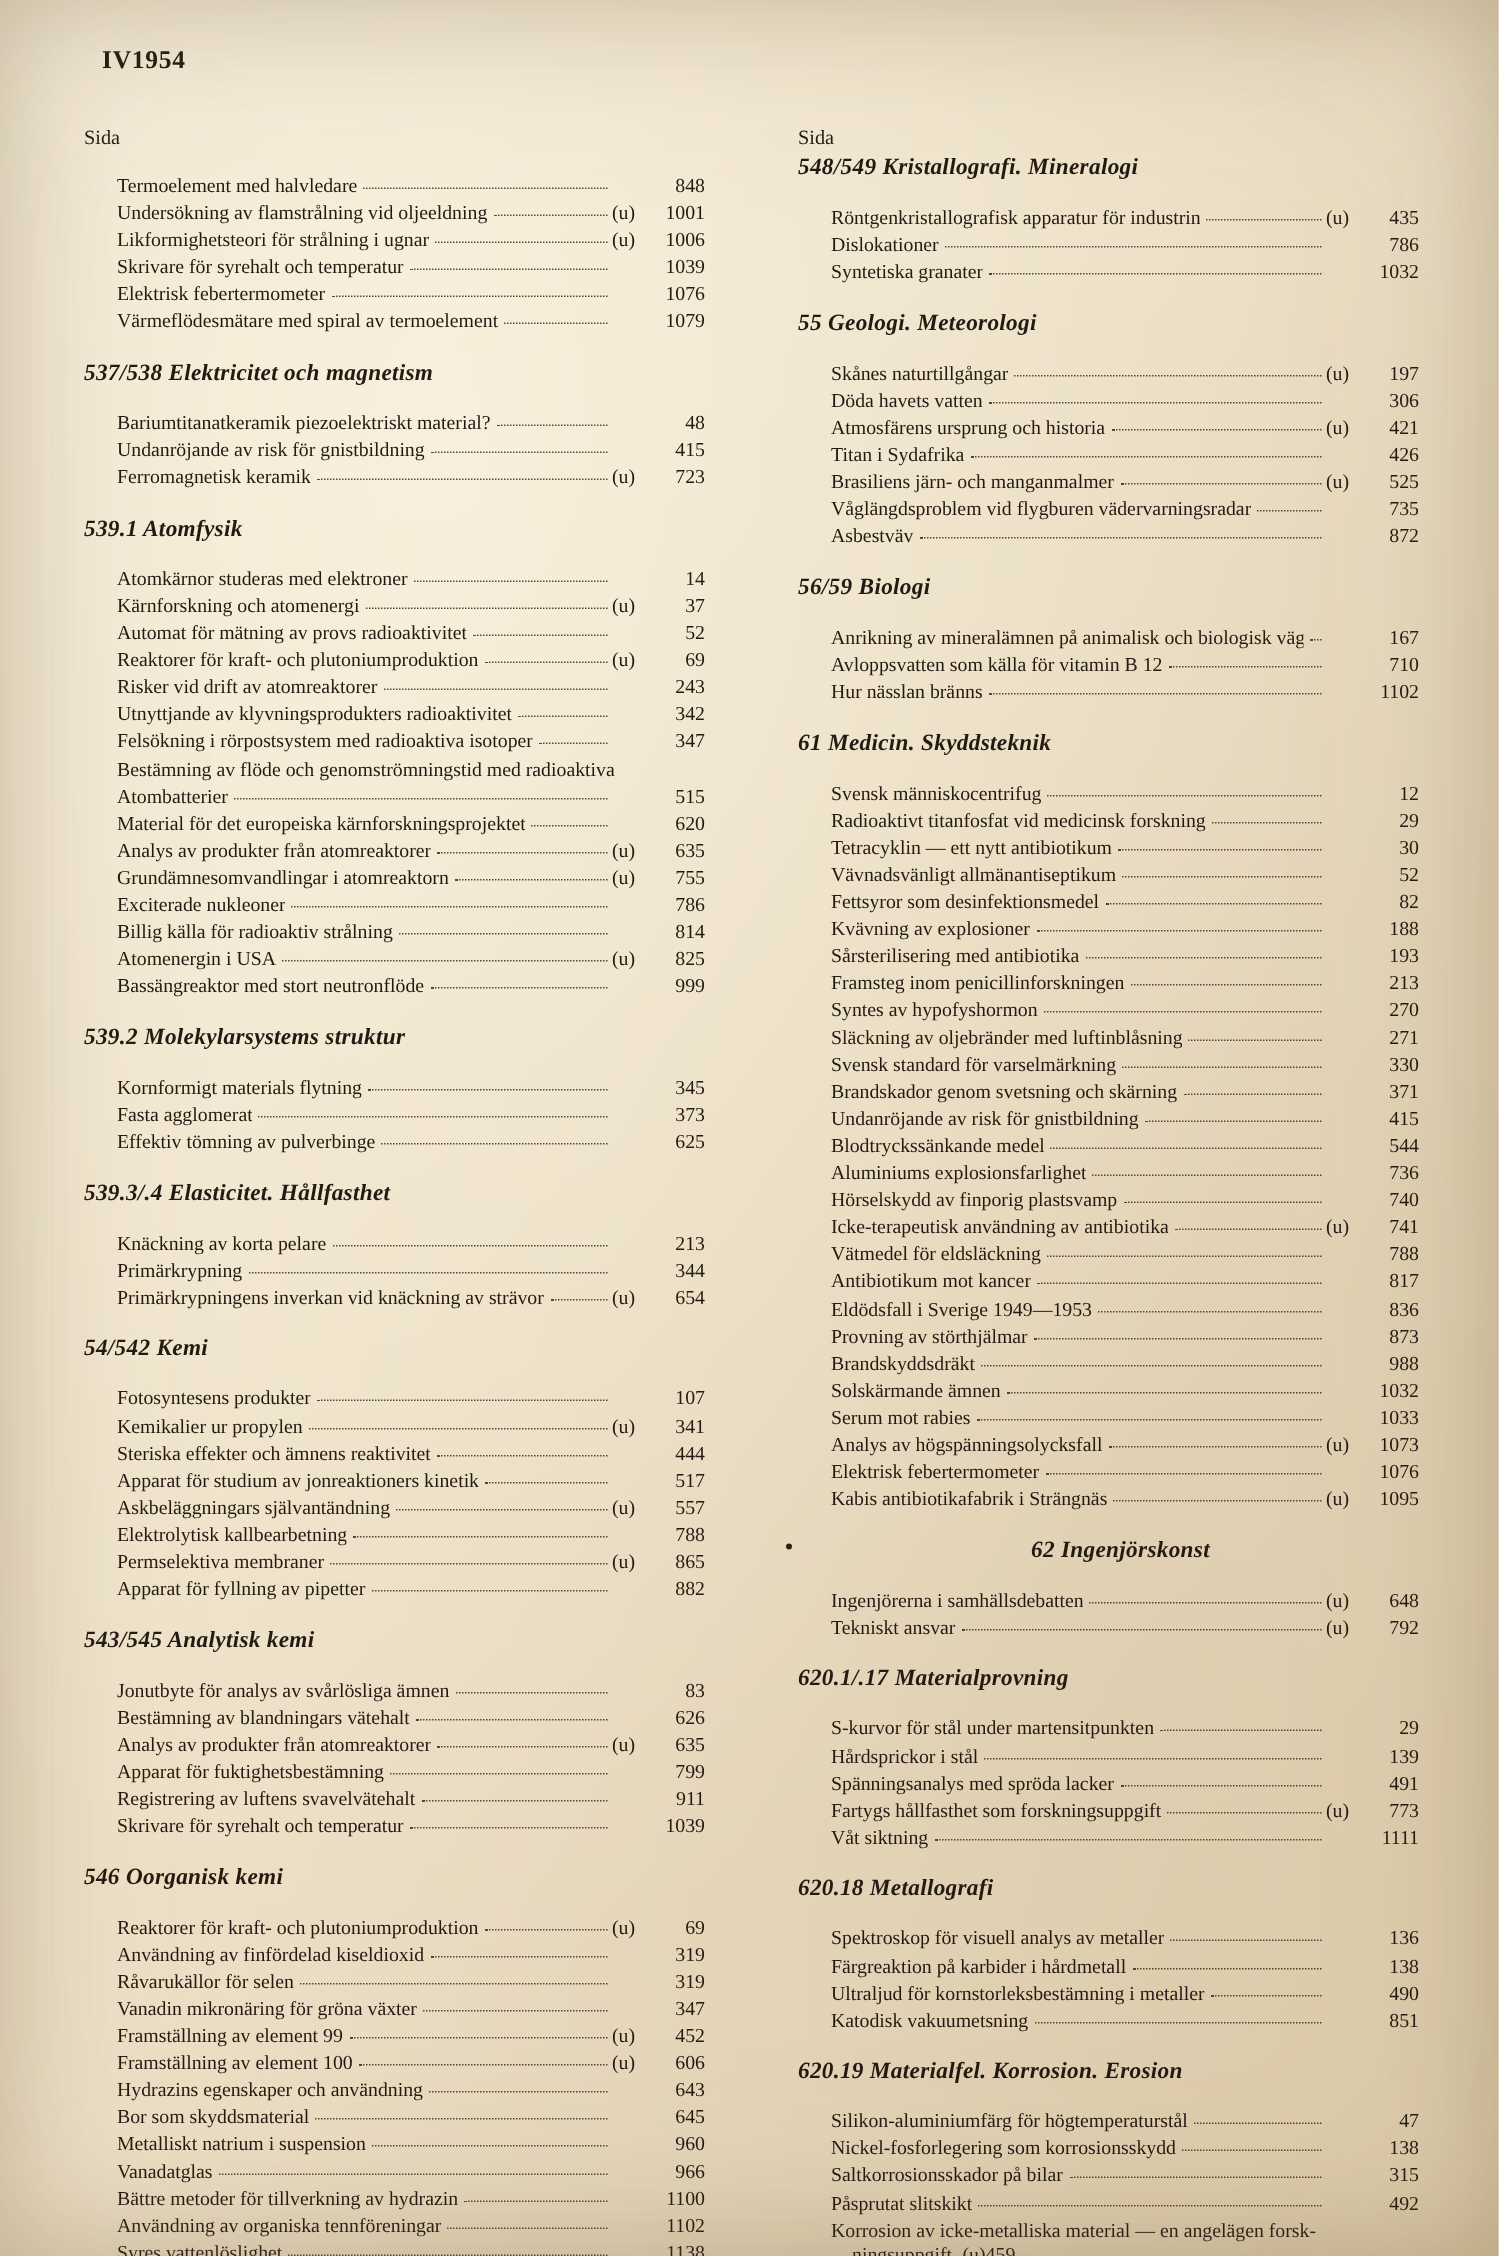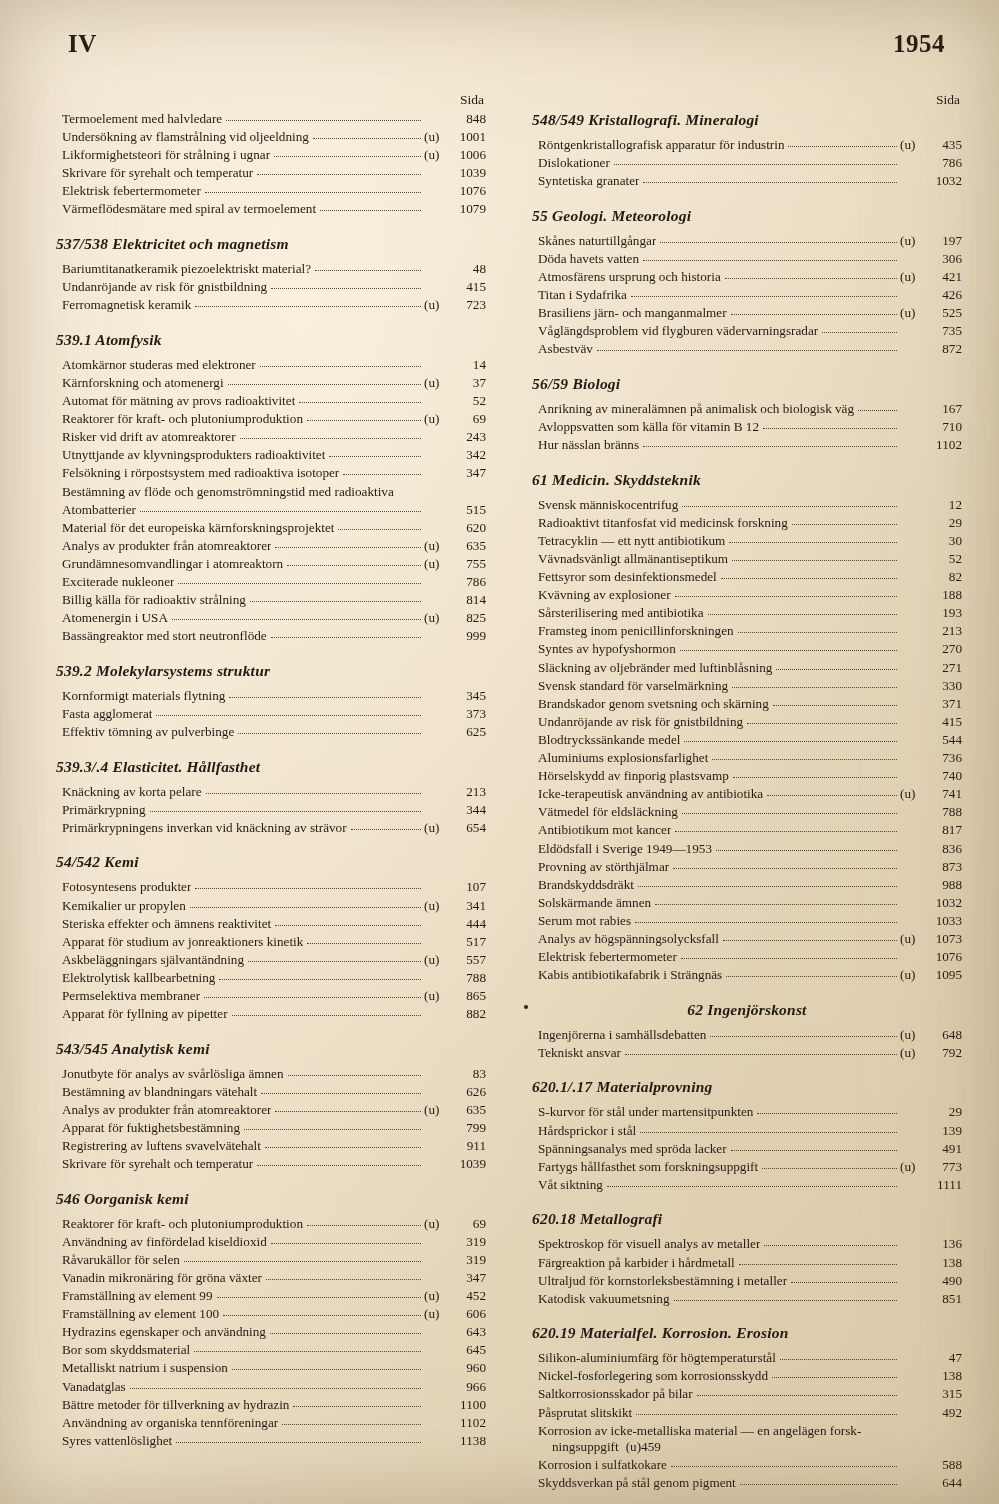--- a/index.html
+++ b/index.html
@@ -31,57 +31,57 @@
     pointer-events: none;
   }
   .page {
     position: absolute;
     inset: 0;
     padding: 30px 44px 24px 56px;
     box-sizing: border-box;
   }
   .header {
     display: flex;
-    justify-content: space-between;
+    justify-content: flex-start;
     align-items: baseline;
-    font-size: 25px;
+    font-size: 17px;
     font-weight: bold;
     letter-spacing: 0.5px;
     margin-bottom: 34px;
   }
   .header .folio-left { padding-left: 12px; }
   .header .folio-right { padding-right: 10px; }
 
   .columns {
     display: flex;
     gap: 46px;
     align-items: flex-start;
   }
   .col {
     width: 430px;
     flex: 0 0 430px;
   }
   .sida-label {
-    text-align: right;
+    text-align: left;
     font-size: 13.5px;
     padding-right: 2px;
     margin-bottom: 3px;
   }
   .group { margin-bottom: 2px; }
   h2.section-title {
     font-size: 15.5px;
     font-weight: bold;
     margin: 17px 0 8px 0;
     letter-spacing: 0.2px;
     font-style: italic;
   }
   .group:first-child h2.section-title { margin-top: 0; }
   ul.entries {
     list-style: none;
-    margin: 0;
+    margin: 16px;
     padding: 0;
   }
   ul.entries li {
     display: block;
     font-size: 13.2px;
     line-height: 16.6px;
     margin: 0 0 1.5px 0;
     position: relative;
     padding-left: 6px;
   }

